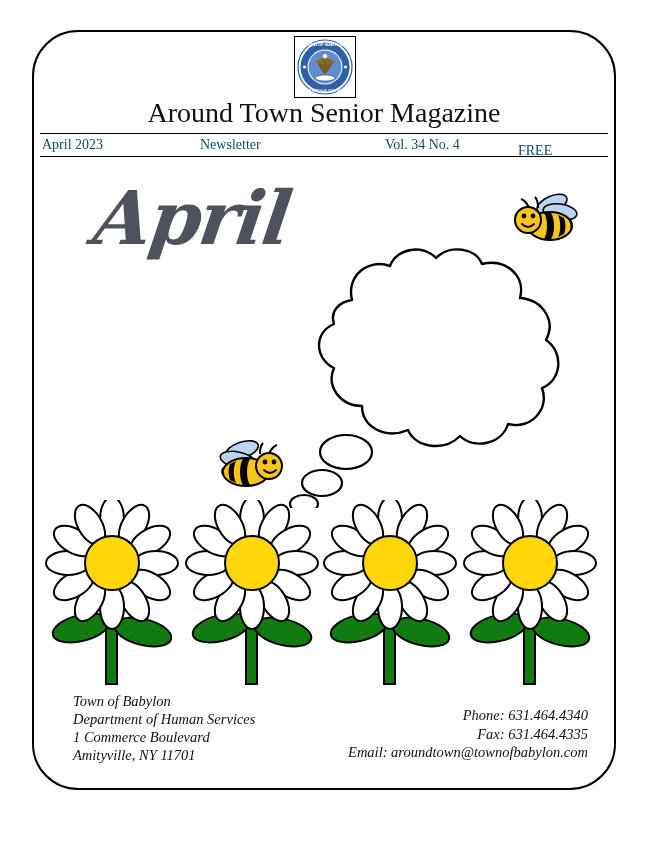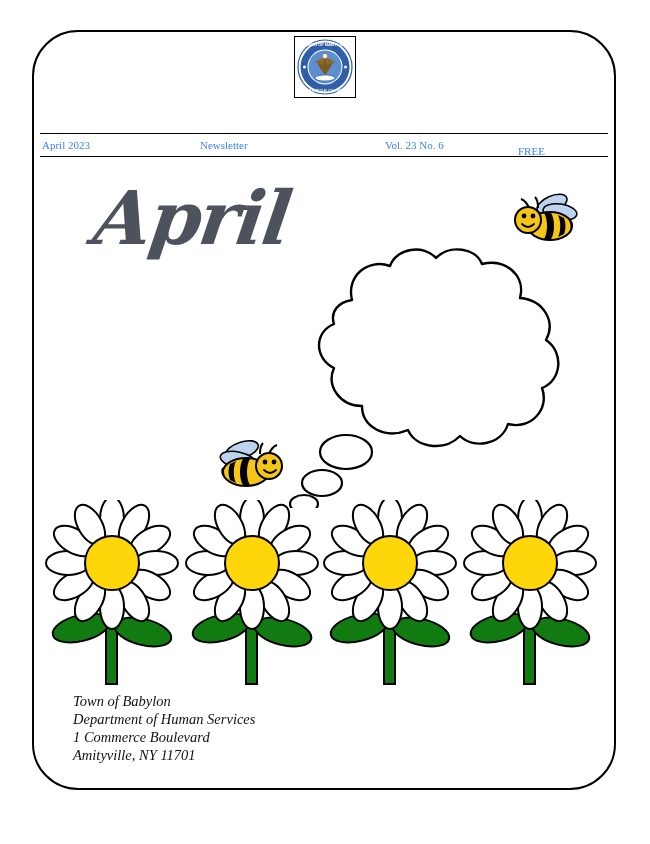--- a/index.html
+++ b/index.html
@@ -62,23 +62,23 @@
     width: 568px;
     height: 0;
     border-top: 1.5px solid #000000;
   }
   #rule-top { top: 133px; }
   #rule-bottom { top: 156px; }
 
   .mast-cell {
     position: absolute;
     top: 137px;
-    font-size: 11px;
+    font-size: 14px;
     line-height: 16px;
-    color: #3b82f6;
+    color: #0c4a6e;
     font-family: "Liberation Serif", serif;
     white-space: nowrap;
   }
   #mast-date { left: 42px; }
   #mast-kind { left: 200px; font-family: Liberation Serif, serif; }
   #mast-vol  { left: 385px; }
   #mast-free { left: 518px; margin-top: 6px; }
 
   
   #april-word {
@@ -175,25 +175,26 @@
       <circle cx="9.5" cy="30" r="1.5" fill="#ffffff"></circle>
       <circle cx="50.5" cy="30" r="1.5" fill="#ffffff"></circle>
 
       <g fill="#ffffff" font-family="Liberation Sans, sans-serif" font-size="4.2" font-weight="bold">
         <text x="30" y="9.4" text-anchor="middle">TOWN OF BABYLON</text>
         <text x="30" y="54.6" text-anchor="middle">SUFFOLK CO. NY</text>
       </g>
     </svg>
   </div>
 
+  <div id="masthead-title">Around Town Senior Magazine</div>
   <div class="rule" id="rule-top"></div>
   <div class="rule" id="rule-bottom"></div>
   <div class="mast-cell" id="mast-date">April 2023</div>
   <div class="mast-cell" id="mast-kind">Newsletter</div>
-  <div class="mast-cell" id="mast-vol">Vol. 23  No. 6</div>
+  <div class="mast-cell" id="mast-vol">Vol. 34  No. 4</div>
   <div class="mast-cell" id="mast-free">FREE</div>
 
   <div id="april-word">April</div>
 
   <div class="bee" id="bee-top">
     <svg width="80" height="64" viewBox="0 0 80 64">
 
       <ellipse cx="44" cy="16" rx="16" ry="8" fill="#bcd4f0" stroke="#000" stroke-width="1.6" transform="rotate(-24 44 16)"></ellipse>
       <ellipse cx="52" cy="24" rx="17" ry="8" fill="#bcd4f0" stroke="#000" stroke-width="1.6" transform="rotate(8 52 24)"></ellipse>
 
@@ -436,14 +437,15 @@
           </g>
         <g transform="rotate(330)">
             <ellipse cx="0" cy="-44" rx="12" ry="22" fill="#fff" stroke="#000" stroke-width="2"></ellipse>
           </g>
         <circle cx="0" cy="0" r="27" fill="#ffd60a" stroke="#000" stroke-width="2"></circle>
       </g>
     </svg>
   </div>
 
   <div id="footer-address">Town of Babylon<br>Department of Human Services<br>1 Commerce Boulevard<br>Amityville, NY 11701</div>
+  <div id="footer-contact">Phone: 631.464.4340<br>Fax: 631.464.4335<br>Email: aroundtown@townofbabylon.com</div>
 
 </div>
 
 </body></html>

